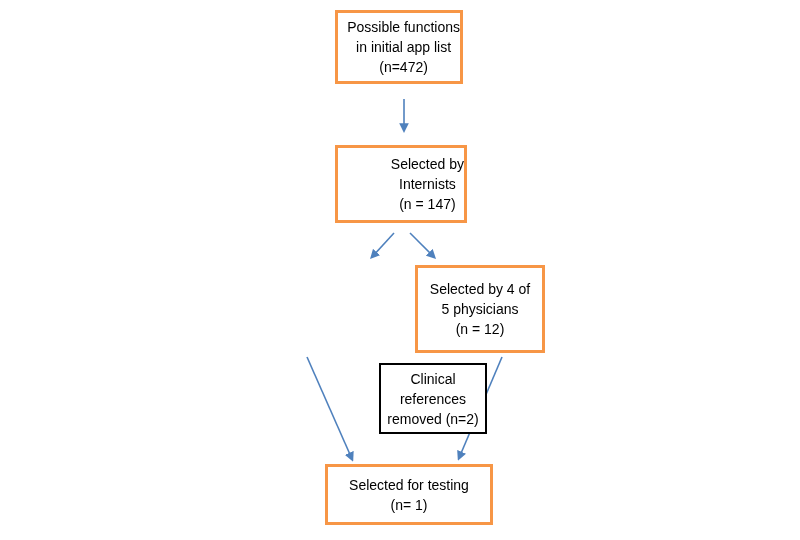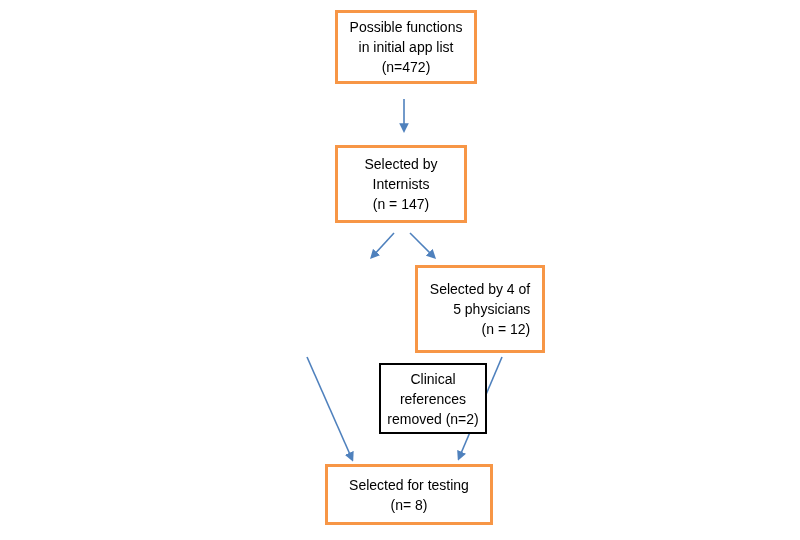--- a/index.html
+++ b/index.html
@@ -44,24 +44,24 @@
   .node--plain {
     border: 2px solid var(--plain-box-border, #000000);
   }
   .node .label {
     white-space: pre-line;
     font-size: 14px;
     line-height: 20px;
     color: var(--text, #000000);
   }
   
-  .node-initial     { left: 335px; top: 10px;  width: 142px; height: 74px; }
-  .node-internists  { left: 335px; top: 145px; width: 132px; height: 78px; }
+  .node-initial     { left: 335px; top: 10px;  width: 128px; height: 74px; justify-content: flex-end; }
+  .node-internists  { left: 335px; top: 145px; width: 132px; height: 78px; justify-content: flex-end; }
   .node-five-of-five{ left: 265px; top: 265px; width: 138px; height: 88px; }
-  .node-four-of-five{ left: 415px; top: 265px; width: 130px; height: 88px; text-align: right; }
+  .node-four-of-five{ left: 415px; top: 265px; width: 130px; height: 88px; }
   .node-clinical    { left: 350px; top: 363px; width: 108px; height: 71px; margin-left: 29px; }
   .node-testing     { left: 325px; top: 464px; width: 168px; height: 61px; }
 </style>
 </head>
 <body>
 
 <div class="canvas">
 
   <svg class="edges-layer" viewBox="0 0 800 540" xmlns="http://www.w3.org/2000/svg">
     <defs>
@@ -96,16 +96,16 @@
   </div>
 
   <div class="node node--plain node-clinical">
     <span class="label">Clinical
 references
 removed (n=2)</span>
   </div>
 
   <div class="node node-testing">
     <span class="label">Selected for testing
-(n= 8)</span>
+(n= 1)</span>
   </div>
 
 </div>
 
 </body></html>

